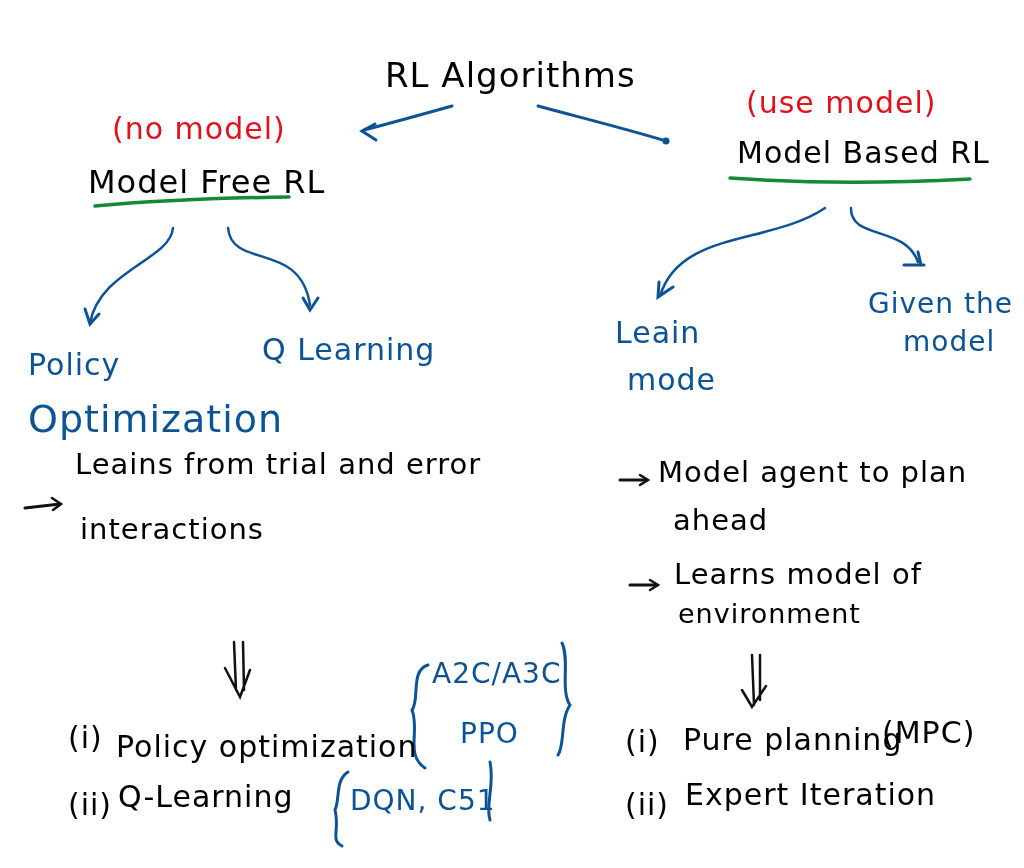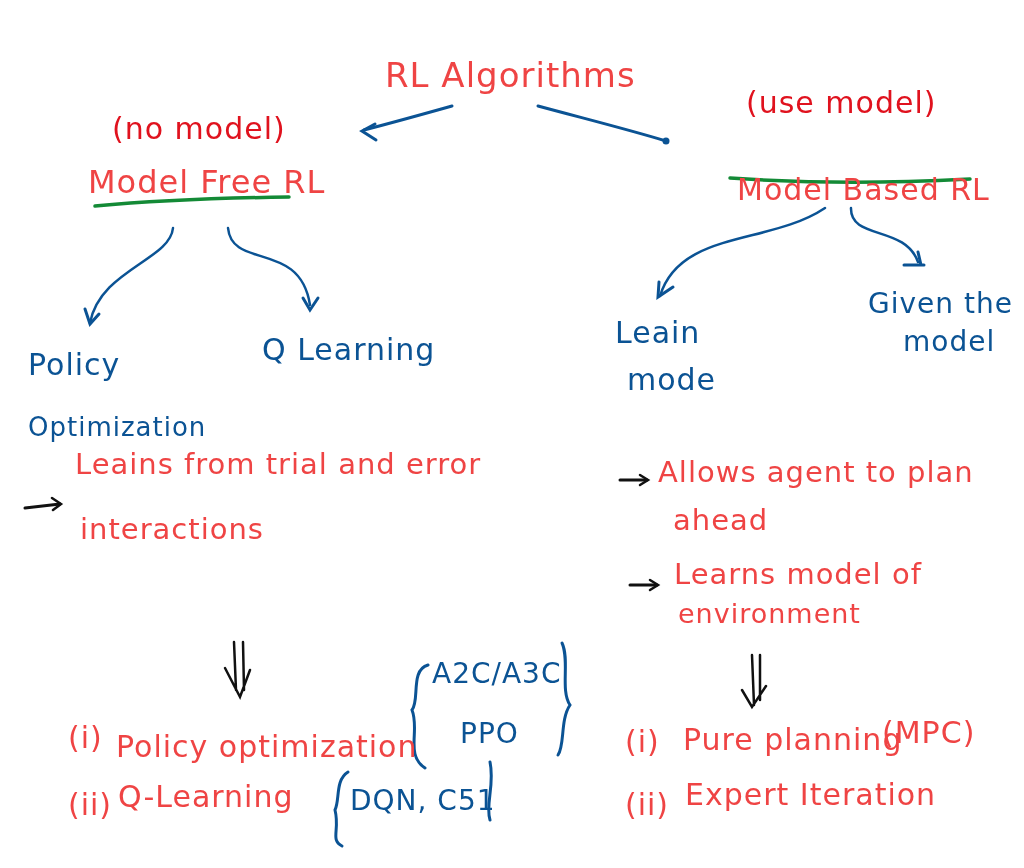--- a/index.html
+++ b/index.html
@@ -1,19 +1,19 @@
 <!DOCTYPE html>
 <html><head>
   <meta charset="utf-8">
   <style>
     html, body { margin: 0; padding: 0; background: #ffffff; }
     body { width: 1024px; height: 868px; position: relative; overflow: hidden;
            font-family: "DejaVu Sans", sans-serif; }
     .t { position: absolute; white-space: nowrap; line-height: 1; }
-    .black { color: #ef4444; }
+    .black { color: #000000; }
     .blue  { color: #0b5394; }
     .red   { color: #e0121e; }
     .hand { font-family: "DejaVu Sans", sans-serif; letter-spacing: 1px; }
     svg.lines { position: absolute; left: 0; top: 0; width: 1024px; height: 868px; }
   </style>
 </head>
 <body>
 
 <svg class="lines" viewBox="0 0 1024 868">
 
@@ -53,44 +53,44 @@
   <path d="M348 772 C335 780 340 800 335 810 C340 830 330 840 342 846" stroke="#0b5394" stroke-width="3" fill="none" stroke-linecap="round"></path>
   <path d="M490 762 C495 785 485 805 490 820" stroke="#0b5394" stroke-width="3" fill="none" stroke-linecap="round"></path>
 </svg>
 
 <div class="t black hand" style="left:385px; top:58px; font-size:34px;">RL Algorithms</div>
 
 <div class="t red hand" style="left:112px; top:114px; font-size:30px;">(no model)</div>
 <div class="t black hand" style="left:88px; top:166px; font-size:32px;">Model Free RL</div>
 
 <div class="t blue hand" style="left:28px; top:350px; font-size:30px;">Policy</div>
-<div class="t blue hand" style="left:28px; top:400px; font-size:26px;margin-top:14px;">Optimization</div>
+<div class="t blue hand" style="left:28px; top:400px; font-size:38px;">Optimization</div>
 <div class="t blue hand" style="left:262px; top:335px; font-size:30px;">Q Learning</div>
 
 <div class="t black hand" style="left:75px; top:450px; font-size:29px;">Leains from trial and error</div>
 <div class="t black hand" style="left:80px; top:515px; font-size:29px;">interactions</div>
 
 <div class="t black hand" style="left:68px; top:723px; font-size:30px;">(i)</div>
 <div class="t black hand" style="left:116px; top:716px; font-size:30px;margin-top:16px;">Policy optimization</div>
 <div class="t blue hand" style="left:432px; top:660px; font-size:28px;text-align:right;">A2C/A3C</div>
 <div class="t blue hand" style="left:460px; top:720px; font-size:28px;">PPO</div>
 
 <div class="t black hand" style="left:68px; top:790px; font-size:30px;">(ii)</div>
 <div class="t black hand" style="left:118px; top:782px; font-size:30px;">Q-Learning</div>
 <div class="t blue hand" style="left:350px; top:787px; font-size:28px;">DQN, C51</div>
 
 <div class="t red hand" style="left:746px; top:88px; font-size:30px;">(use model)</div>
-<div class="t black hand" style="left:737px; top:138px; font-size:30px;margin-top:37px;">Model Based RL</div>
+<div class="t black hand" style="left:737px; top:138px; font-size:30px;">Model Based RL</div>
 
 <div class="t blue hand" style="left:615px; top:318px; font-size:30px;">Leain</div>
 <div class="t blue hand" style="left:627px; top:354px; font-size:30px;margin-top:11px;">mode</div>
 <div class="t blue hand" style="left:868px; top:290px; font-size:28px;">Given the</div>
 <div class="t blue hand" style="left:903px; top:328px; font-size:28px;">model</div>
 
-<div class="t black hand" style="left:658px; top:458px; font-size:29px;">Allows agent to plan</div>
+<div class="t black hand" style="left:658px; top:458px; font-size:29px;">Model agent to plan</div>
 <div class="t black hand" style="left:673px; top:506px; font-size:29px;">ahead</div>
 <div class="t black hand" style="left:674px; top:560px; font-size:29px;">Learns model of</div>
 <div class="t black hand" style="left:678px; top:600px; font-size:27px;">environment</div>
 
 <div class="t black hand" style="left:625px; top:727px; font-size:30px;">(i)</div>
 <div class="t black hand" style="left:683px; top:725px; font-size:30px;">Pure planning</div>
 <div class="t black hand" style="left:882px; top:718px; font-size:30px;">(MPC)</div>
 
 <div class="t black hand" style="left:625px; top:790px; font-size:30px;">(ii)</div>
 <div class="t black hand" style="left:685px; top:780px; font-size:30px;">Expert Iteration</div>

